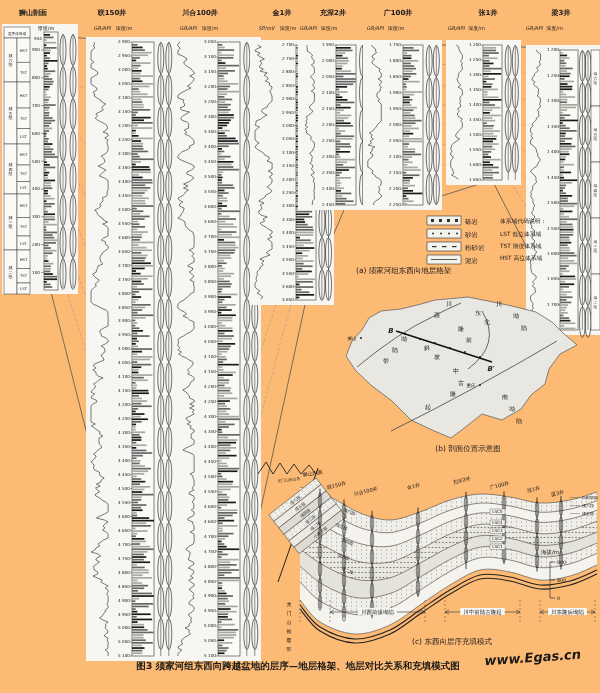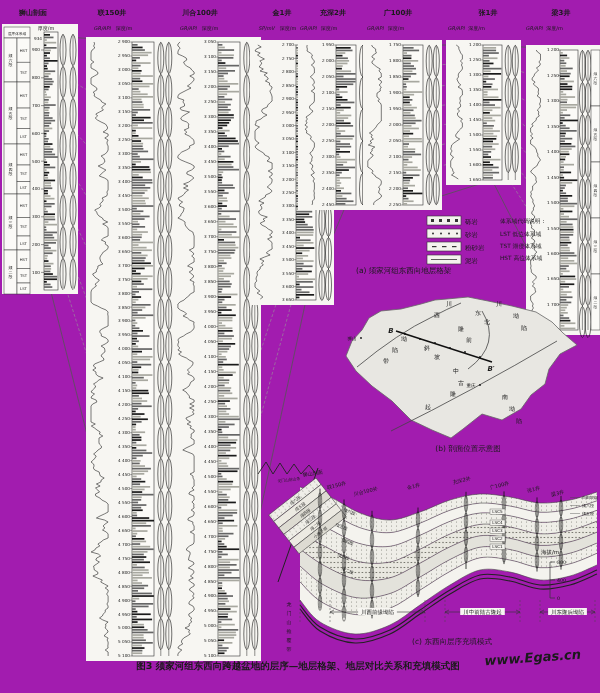--- a/index.html
+++ b/index.html
@@ -1,16 +1,16 @@
 <!DOCTYPE html>
 <html><head>
 <meta charset="utf-8">
 <style>
   html,body{margin:0;padding:0;background:#ffffff;}
-  .canvas{position:relative;width:600px;height:693px;background:#a21caf;overflow:hidden;
+  .canvas{position:relative;width:600px;height:693px;background:#fdba74;overflow:hidden;
           font-family:"DejaVu Sans","Liberation Sans",sans-serif;}
   svg text{font-family:"DejaVu Sans","Liberation Sans",sans-serif;fill:#1a1a1a;}
   .cap{font-weight:bold;}
 </style>
 </head>
 <body>
 
 <div class="canvas">
 <svg id="fig" width="600" height="693" viewBox="0 0 600 693">
   <defs>

